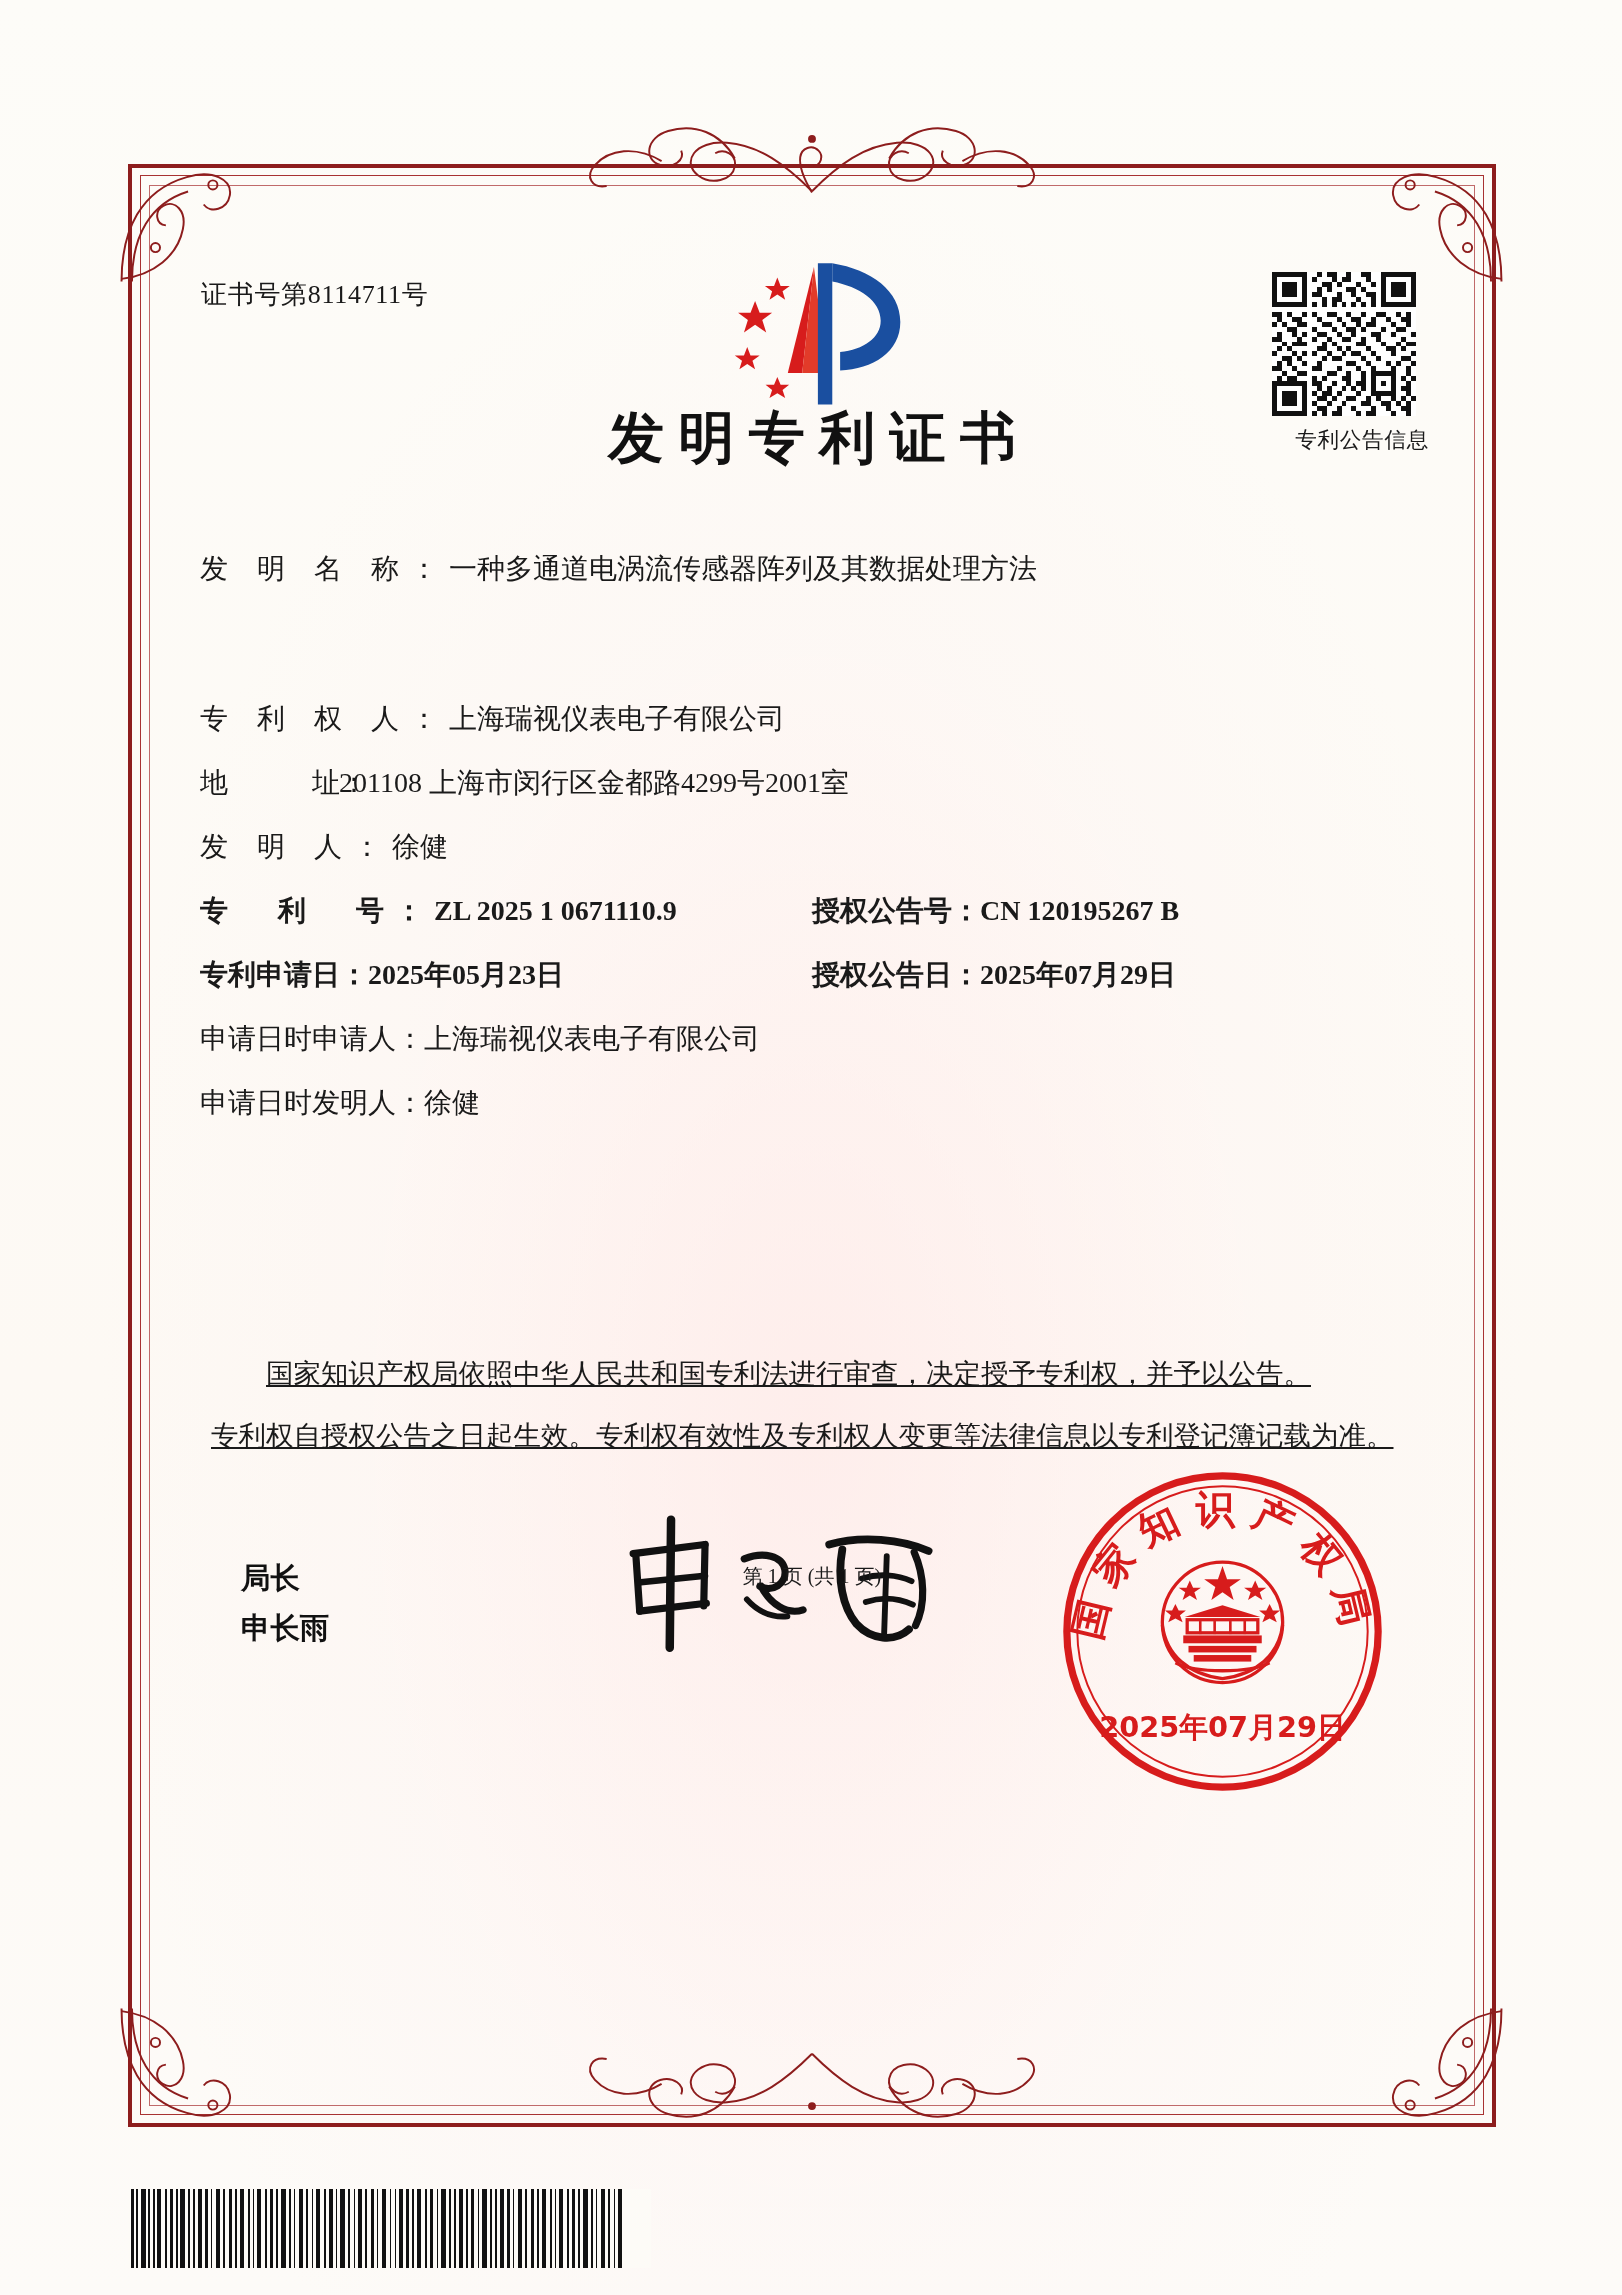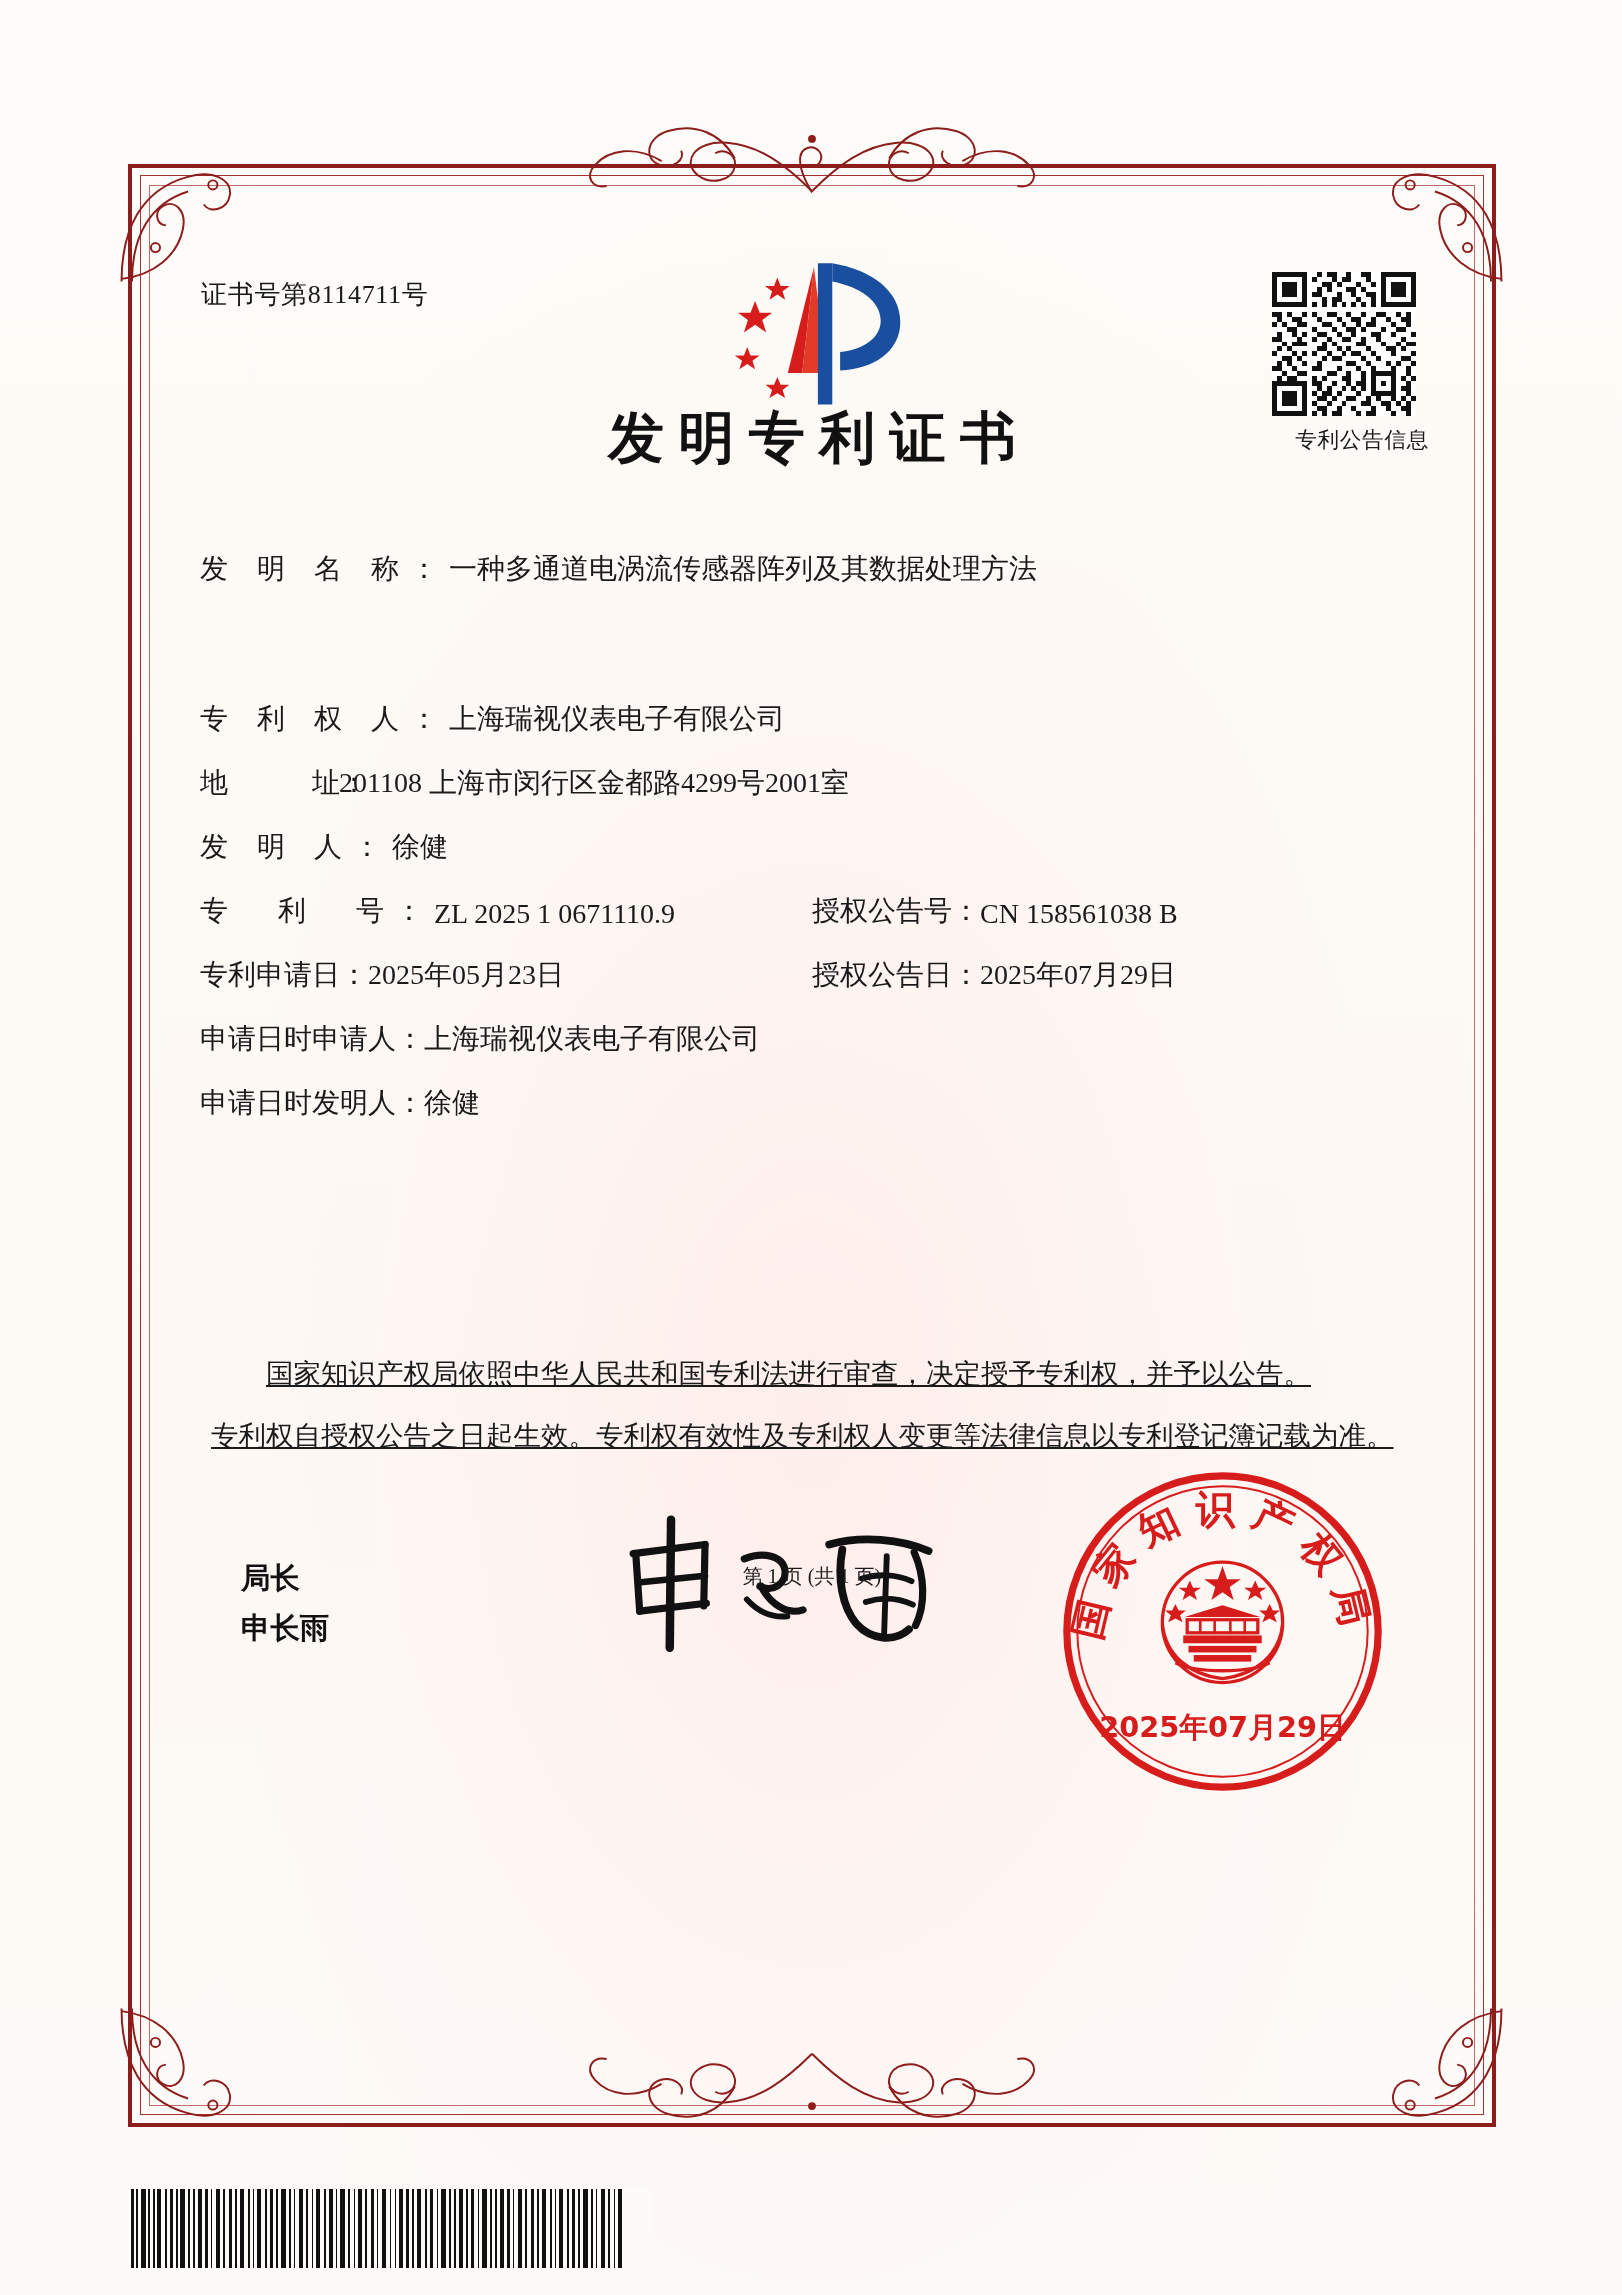--- a/index.html
+++ b/index.html
@@ -163,22 +163,23 @@
   .row {
     display: flex;
     align-items: baseline;
     margin-bottom: 0;
     height: 64px;
     font-size: 28px;
     color: #1a1a1a;
   }
   .row.two-col > .half {
     display: flex;
-    align-items: flex-end;
+    align-items: center;
     width: 50%;
+    font-weight: bold;
   }
   .label {
     display: inline-block;
     white-space: nowrap;
     color: #1a1a1a;
   }
   .label.spread-5 { letter-spacing: 11px; }
   .label.spread-addr { letter-spacing: 0; width: 139px; }
   .value {
     color: #1a1a1a;
@@ -604,21 +605,21 @@
       <span class="value">徐健</span>
     </div>
 
     <div class="row two-col">
       <span class="half">
         <span class="label spread-5">专　利　号：</span>
         <span class="value latin">ZL 2025 1 0671110.9</span>
       </span>
       <span class="half">
         <span class="label">授权公告号：</span>
-        <span class="value latin">CN 158561038 B</span>
+        <span class="value latin">CN 120195267 B</span>
       </span>
     </div>
 
     <div class="row two-col">
       <span class="half">
         <span class="label">专利申请日：</span>
         <span class="value latin">2025年05月23日</span>
       </span>
       <span class="half">
         <span class="label">授权公告日：</span>

